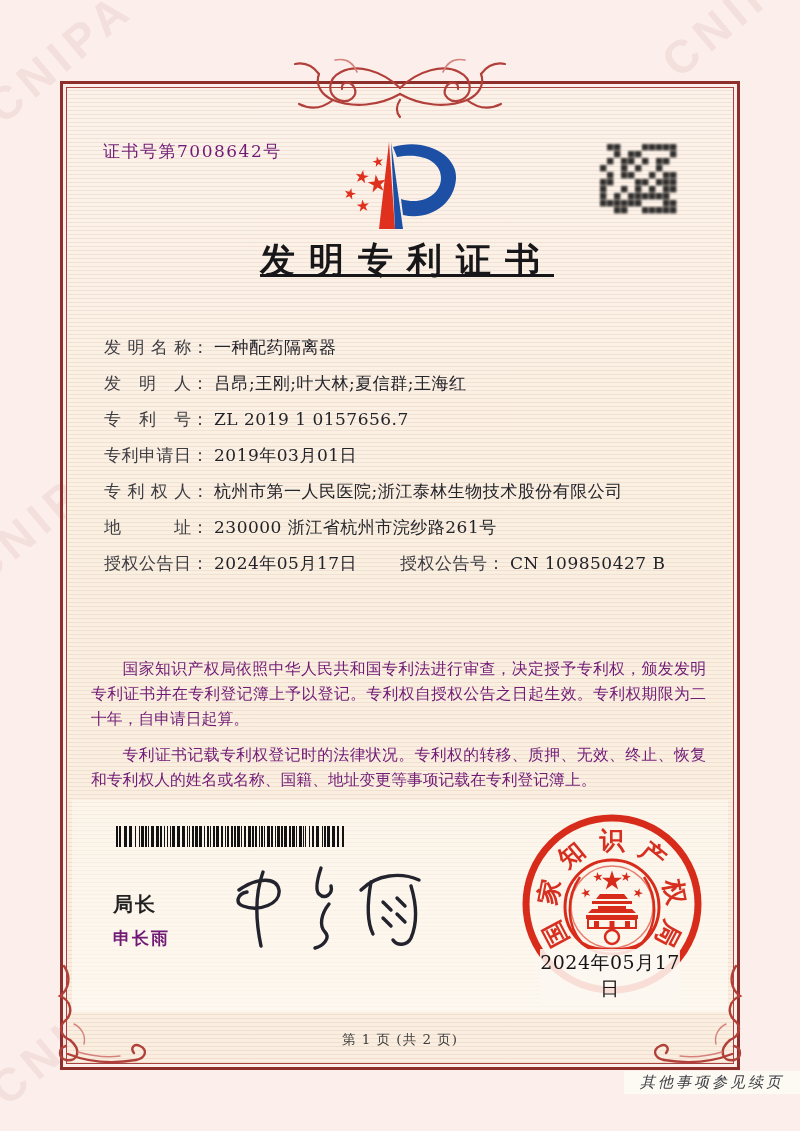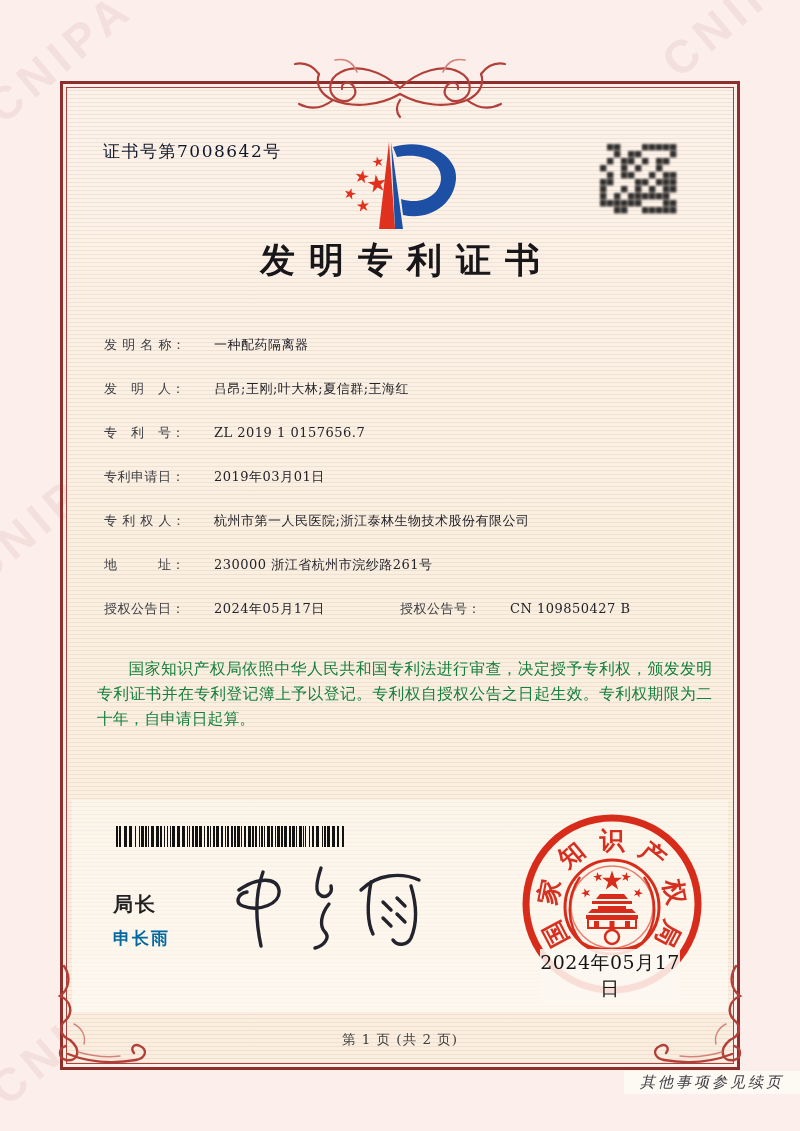--- a/index.html
+++ b/index.html
@@ -26,48 +26,48 @@
   .light-band {
     position:absolute; left:72px; top:800px; width:656px; height:212px;
     background:linear-gradient(rgba(255,252,246,0.45), rgba(255,252,246,0.72));
     pointer-events:none;
   }
   .orn { position:absolute; pointer-events:none; }
   .orn-top { left:287px; top:50px; }
   .orn-bl { left:48px; top:964px; }
   .orn-br { left:652px; top:964px; transform:scaleX(-1); }
 
-  .cert-no { position:absolute; left:103px; top:140px; font-size:17px; letter-spacing:1.5px; color:#0f172a; }
+  .cert-no { position:absolute; left:103px; top:140px; font-size:17px; letter-spacing:1.5px; color:#701a75; }
   .logo { position:absolute; left:333px; top:131px; }
   .dmx {
     position:absolute; left:600px; top:144px; width:78px; height:70px;
     filter:blur(1.3px); opacity:0.88;
   }
   .title {
     position:absolute; top:237px; left:0; width:100%; text-align:center;
-    font-size:35px; font-weight:bold; letter-spacing:14px; text-indent:14px; color:#17171a;
+    font-size:35px; font-weight:bold; letter-spacing:14px; text-indent:14px; color:#17171a;text-decoration:underline;
   }
   .fields {
     position:absolute; left:104px; top:336px; width:608px;
-    display:flex; flex-direction:column; gap:25px;
-    font-size:13px; color:#33333a; letter-spacing:0.5px;
+    display:flex; flex-direction:column; gap:17px;
+    font-size:17px; color:#33333a; letter-spacing:0.5px;
   }
   .frow { position:relative; white-space:nowrap; height:19px; }
   .flabel { display:inline-block; min-width:110px; color:#3c3c42; }
   .fvalue { color:#23232a; }
   .pair2 { position:absolute; left:296px; top:0; }
   .paras {
-    position:absolute; left:97px; top:656px; width:615px;
-    font-size:15.8px; line-height:25px; color:#15803d; text-align:justify;
+    position:absolute; left:91px; top:656px; width:615px;
+    font-size:15.8px; line-height:25px; color:#701a75; text-align:justify;
   }
   .paras p { margin:0 0 11px; text-indent:2em; }
 
   .barcode { position:absolute; left:114px; top:826px; }
   .officer-title { position:absolute; left:113px; top:891px; font-family:"Liberation Sans","DejaVu Sans",sans-serif; font-weight:600; font-size:20px; color:#222; letter-spacing:2px; }
-  .officer-name  { position:absolute; left:113px; top:927px; font-family:"Liberation Sans","DejaVu Sans",sans-serif; font-weight:600; font-size:17px; color:#0369a1; letter-spacing:2px; }
+  .officer-name  { position:absolute; left:113px; top:927px; font-family:"Liberation Sans","DejaVu Sans",sans-serif; font-weight:600; font-size:17px; color:#701a75; letter-spacing:2px; }
   .signature { position:absolute; left:225px; top:860px; }
 
   .seal { position:absolute; left:516px; top:808px; opacity:0.96; mix-blend-mode:multiply; }
   .seal-date {
     position:absolute; left:540px; top:949px; width:140px; text-align:center;
     font-size:19px; color:#151515; letter-spacing:0.5px;
     background:rgba(252,247,240,0.88); padding:1px 0;
   }
   .pagenum { position:absolute; top:1031px; left:0; width:100%; text-align:center; font-size:13.5px; color:#404040; letter-spacing:1px; }
   .note { position:absolute; top:1071px; left:0; width:100%; text-align:right; }
@@ -236,20 +236,21 @@
     <div class="frow">
       <span class="flabel">授权公告日：</span><span class="fvalue">2024年05月17日</span>
       <span class="pair2">
         <span class="flabel">授权公告号：</span><span class="fvalue">CN 109850427 B</span>
       </span>
     </div>
   </div>
 
   <div class="paras">
     <p>国家知识产权局依照中华人民共和国专利法进行审查，决定授予专利权，颁发发明专利证书并在专利登记簿上予以登记。专利权自授权公告之日起生效。专利权期限为二十年，自申请日起算。</p>
+    <p>专利证书记载专利权登记时的法律状况。专利权的转移、质押、无效、终止、恢复和专利权人的姓名或名称、国籍、地址变更等事项记载在专利登记簿上。</p>
   </div>
 
   <svg class="barcode" id="barcode" width="236" height="21">
       <rect x="2" y="0" width="2" height="21" fill="#121212"></rect>
       <rect x="5" y="0" width="2" height="21" fill="#121212"></rect>
       <rect x="10" y="0" width="3" height="21" fill="#121212"></rect>
       <rect x="15" y="0" width="3" height="21" fill="#121212"></rect>
       <rect x="21" y="0" width="1" height="21" fill="#121212"></rect>
       <rect x="25" y="0" width="1" height="21" fill="#121212"></rect>
       <rect x="27" y="0" width="3" height="21" fill="#121212"></rect>

